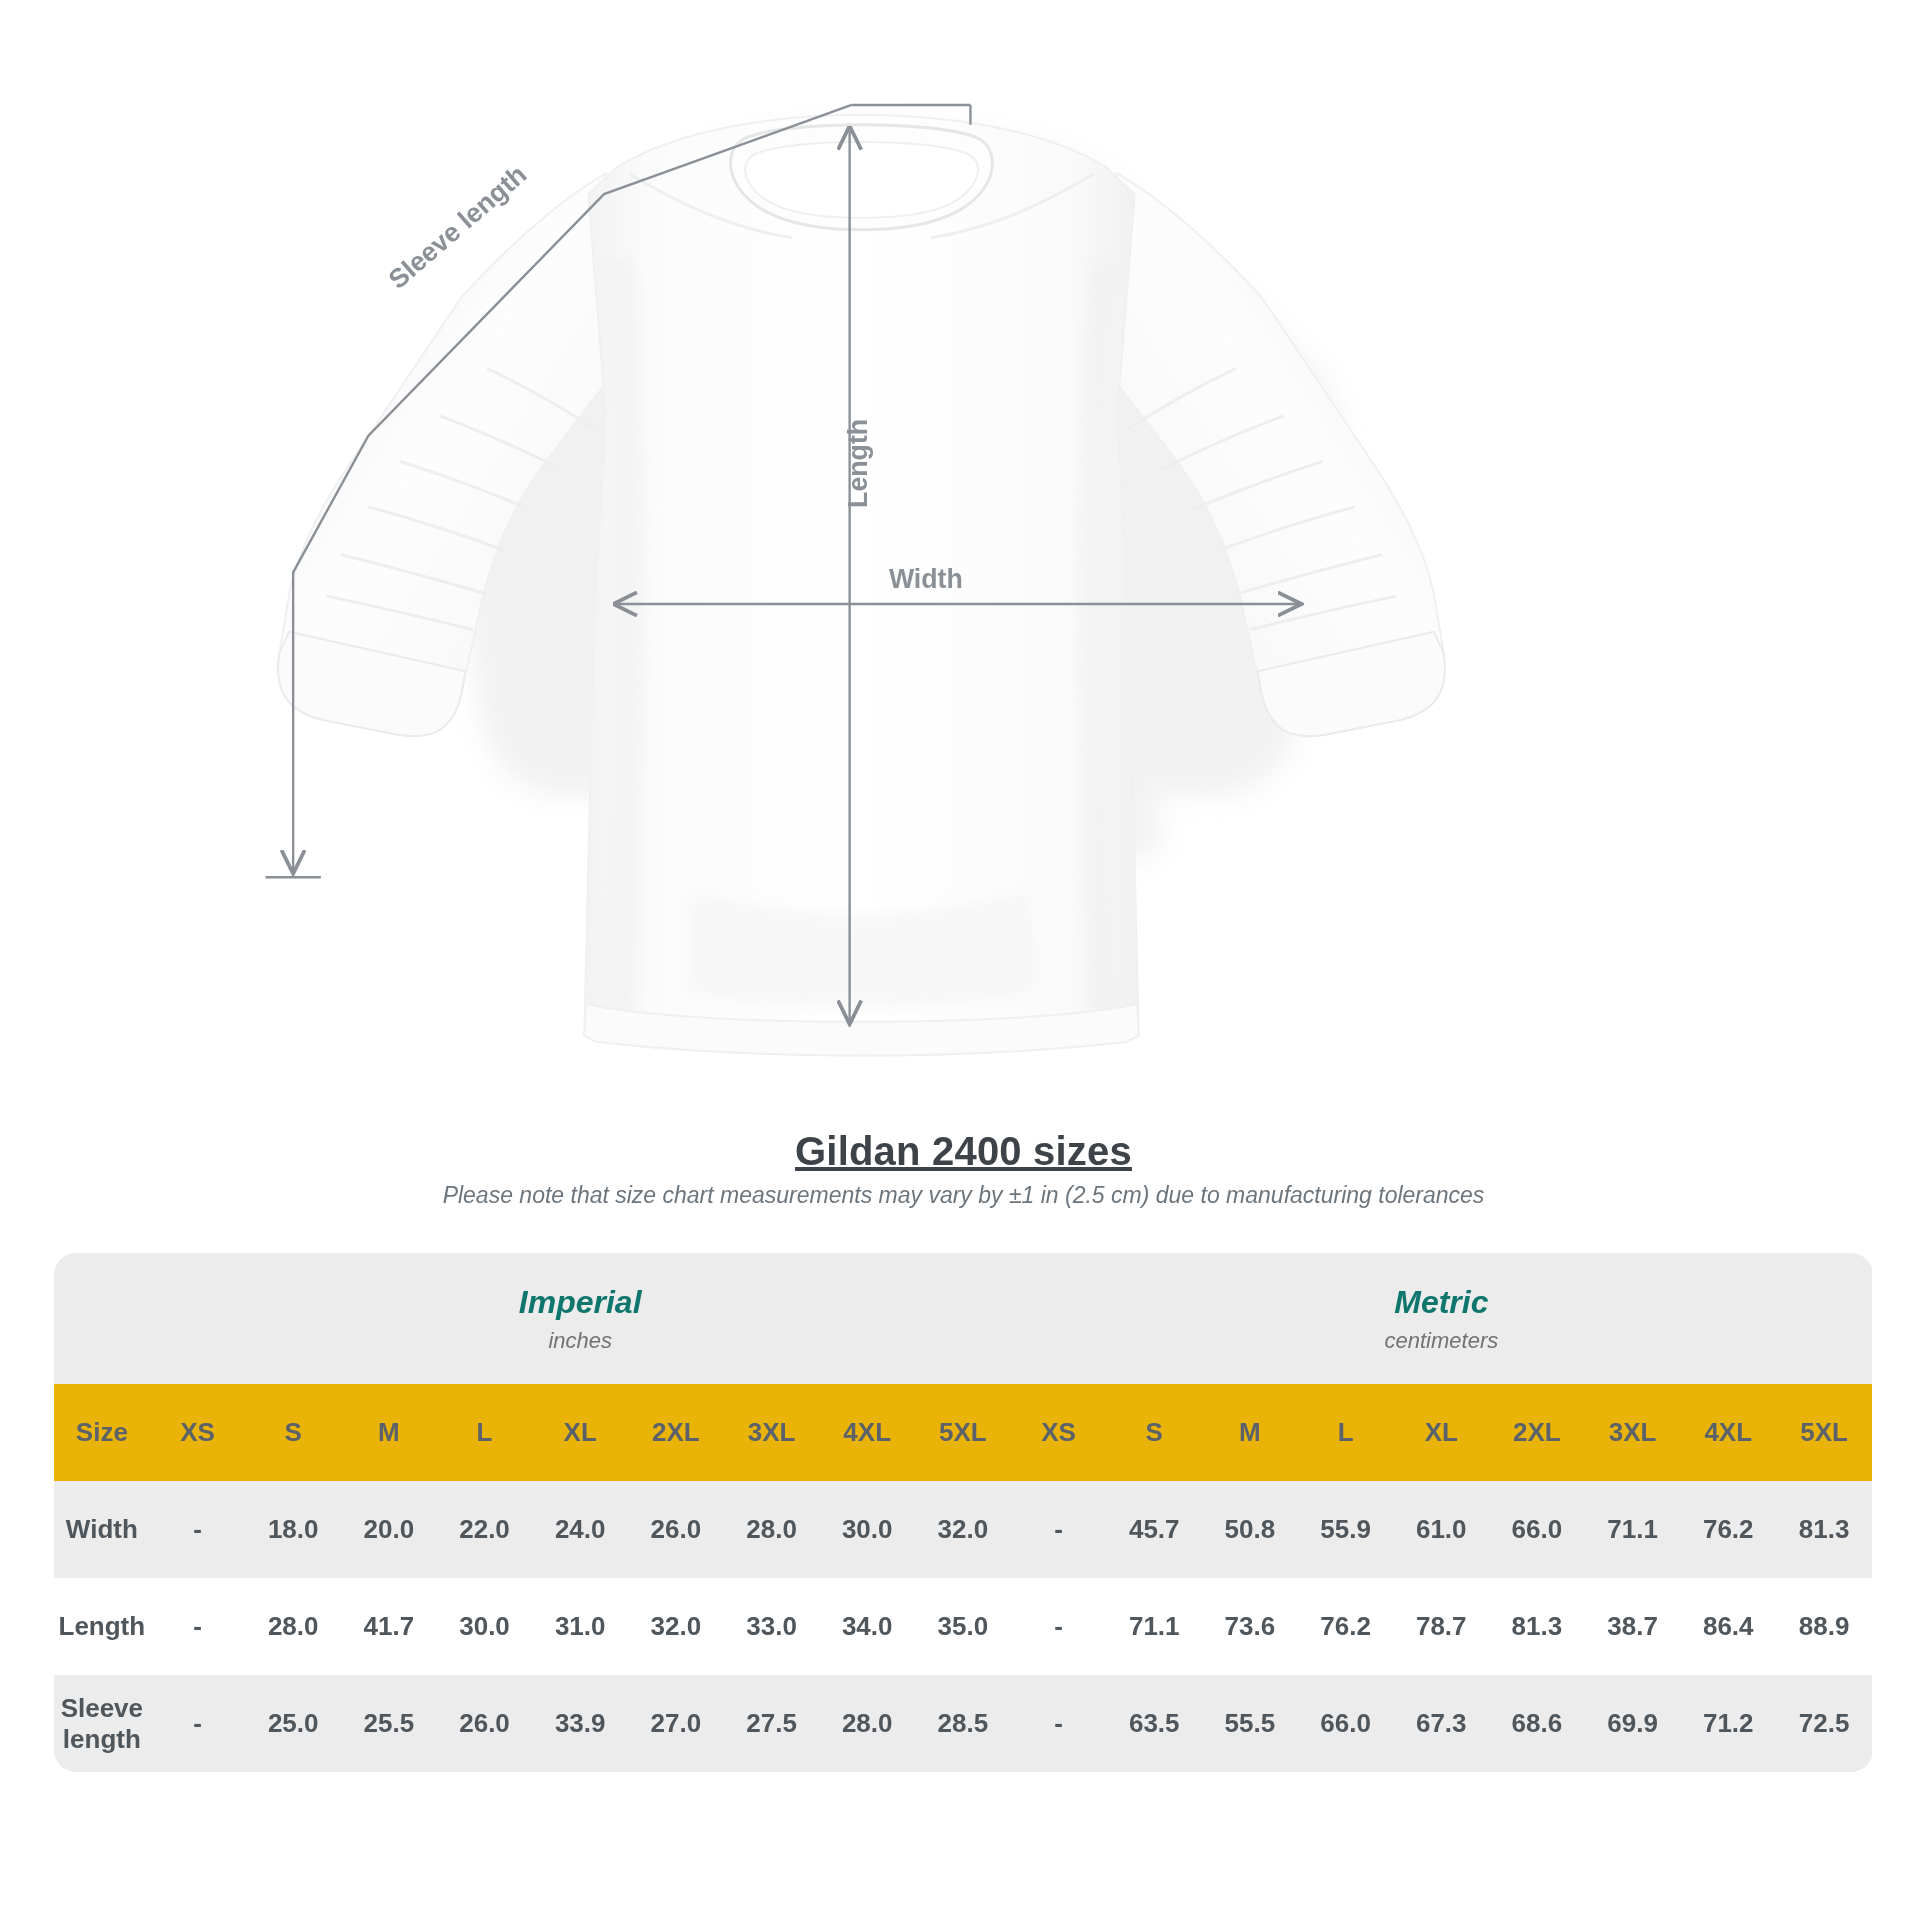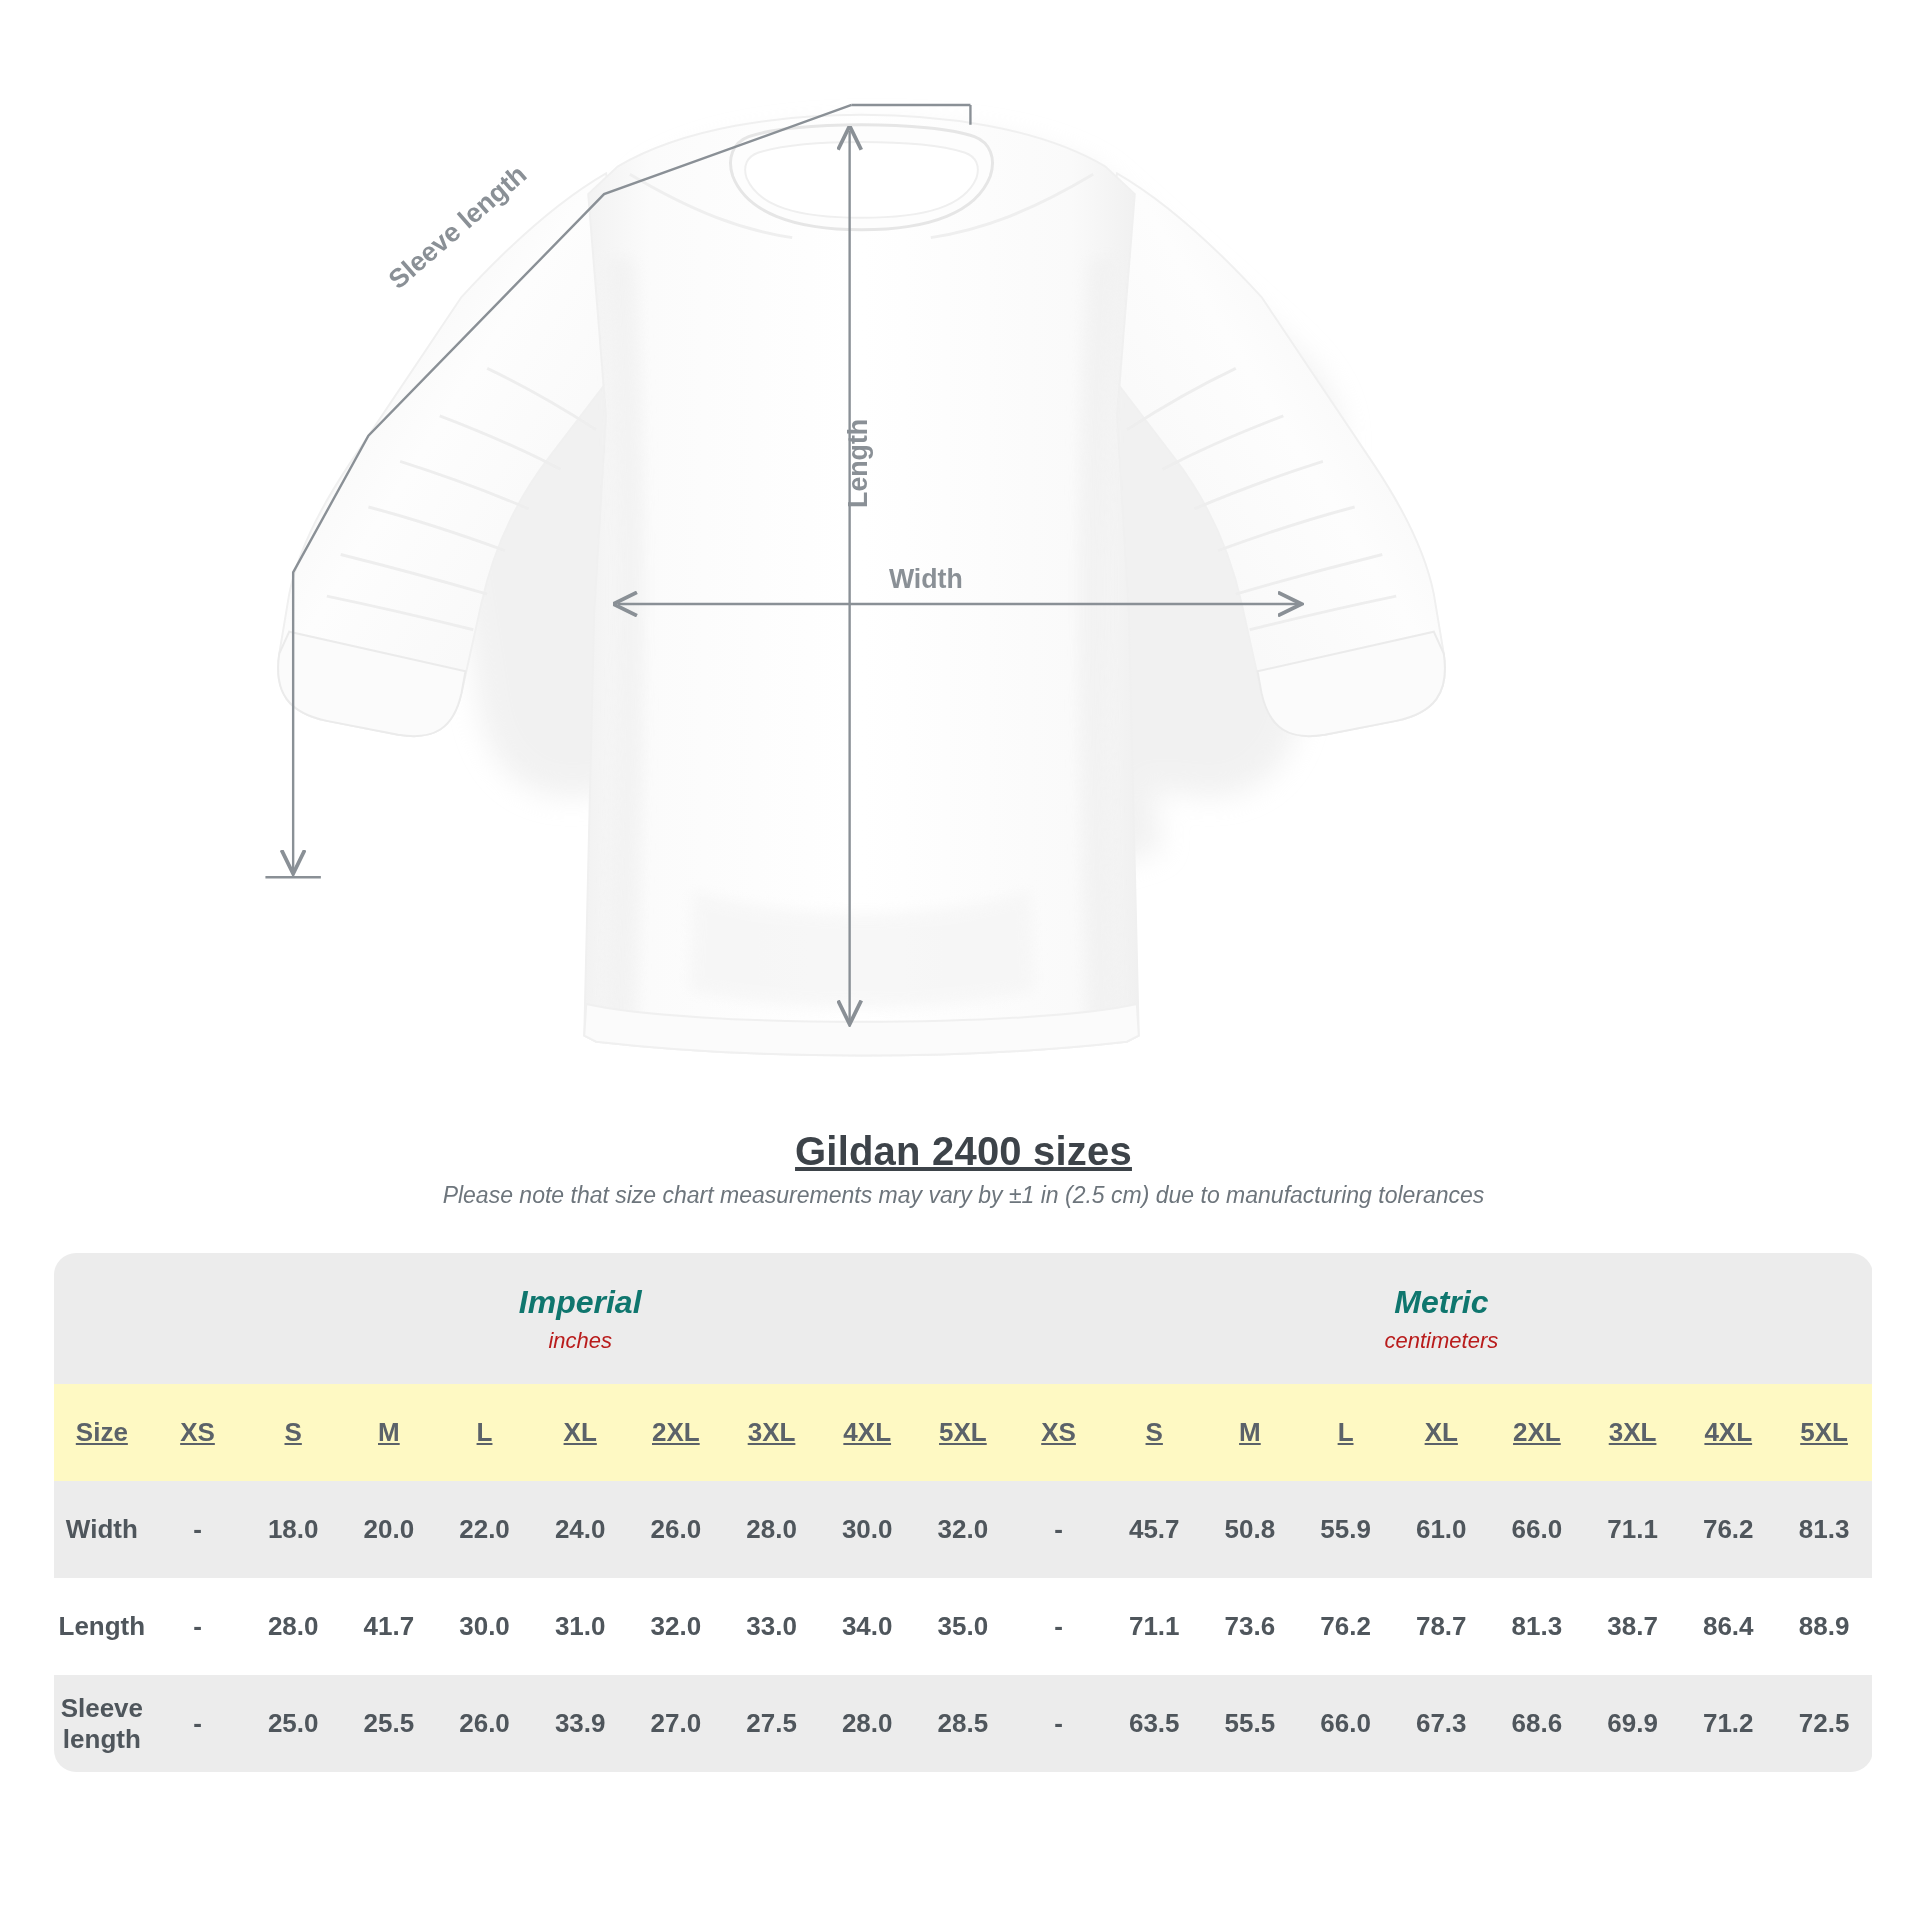--- a/index.html
+++ b/index.html
@@ -75,31 +75,30 @@
     font-size: 32px;
     font-style: italic;
     font-weight: bold;
     color: #0f766e;
     line-height: 1.2;
   }
   .unit-sub {
     font-size: 22px;
     font-style: italic;
     font-weight: normal;
-    color: #b91c1c;
+    color: #737373;
     margin-top: 6px;
   }
 
   
   .head-row td {
-    background: #fef9c3;
+    background: #eab308;
     height: 95px;
     font-size: 26px;
     color: #5b6269;
-    text-decoration: underline;
   }
   .head-row td.rowlabel {
     font-size: 26px;
   }
 
   
   .data-row td {
     height: 95px;
     font-size: 26px;
     color: #4f565c;

